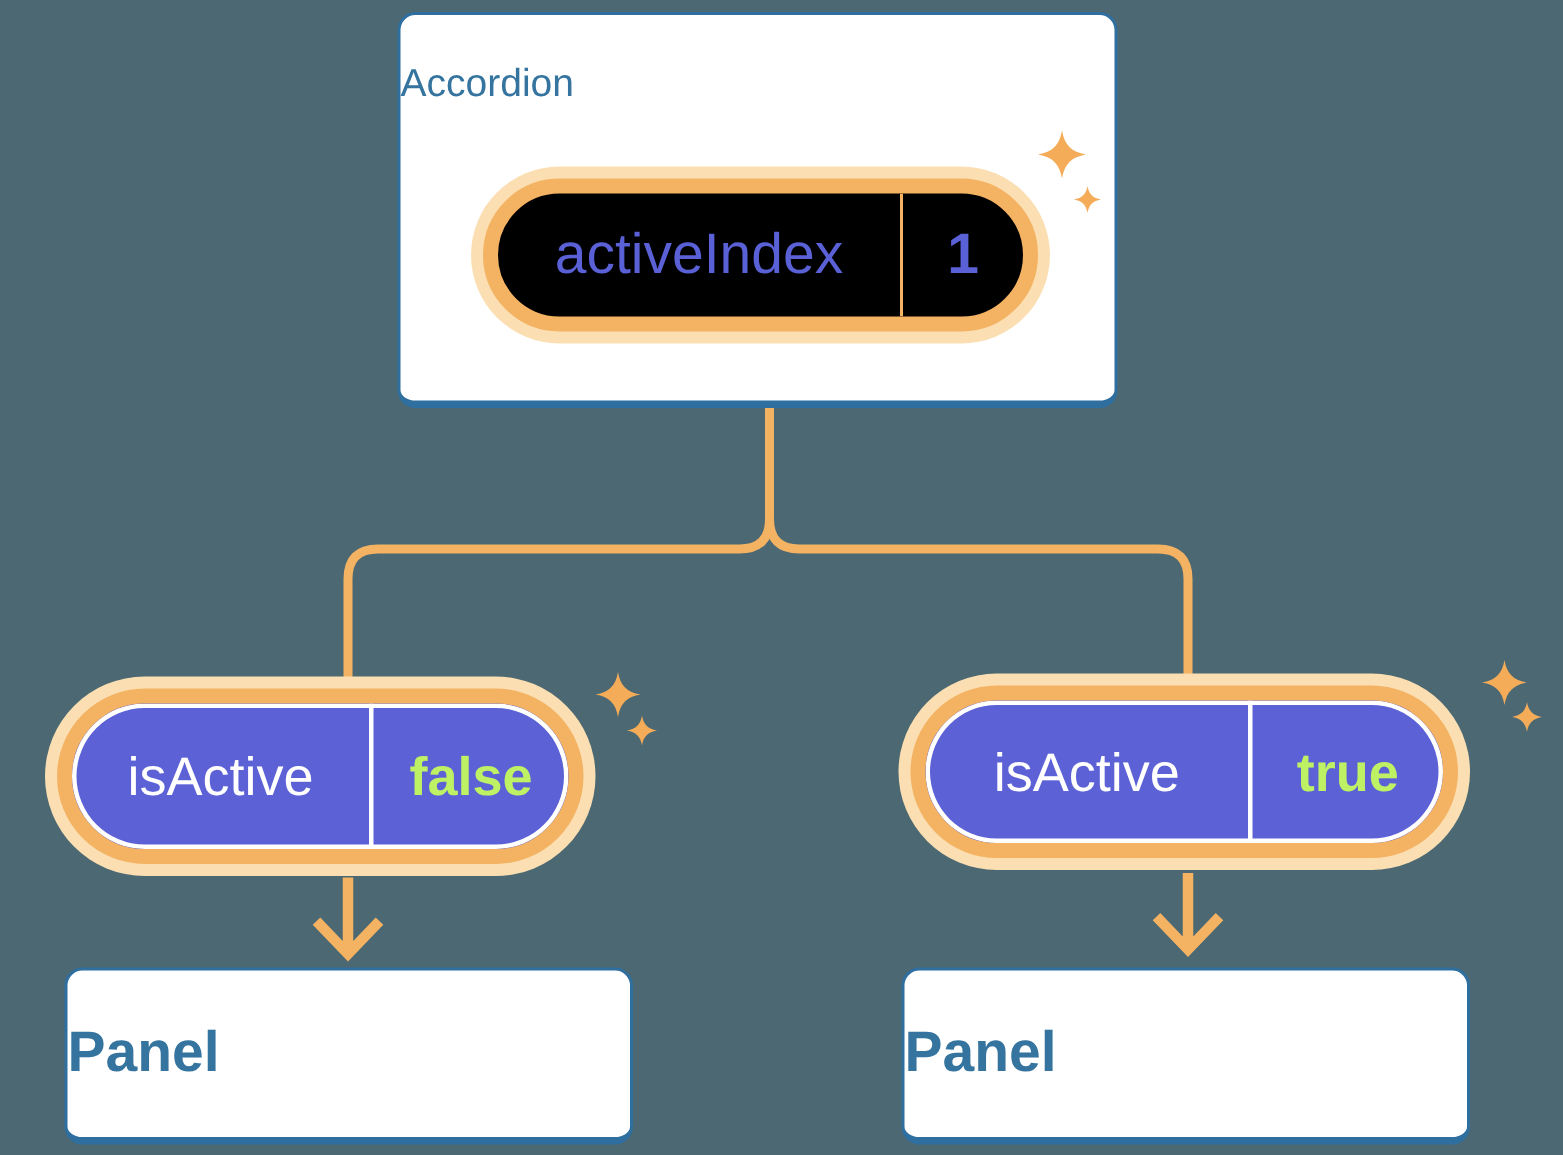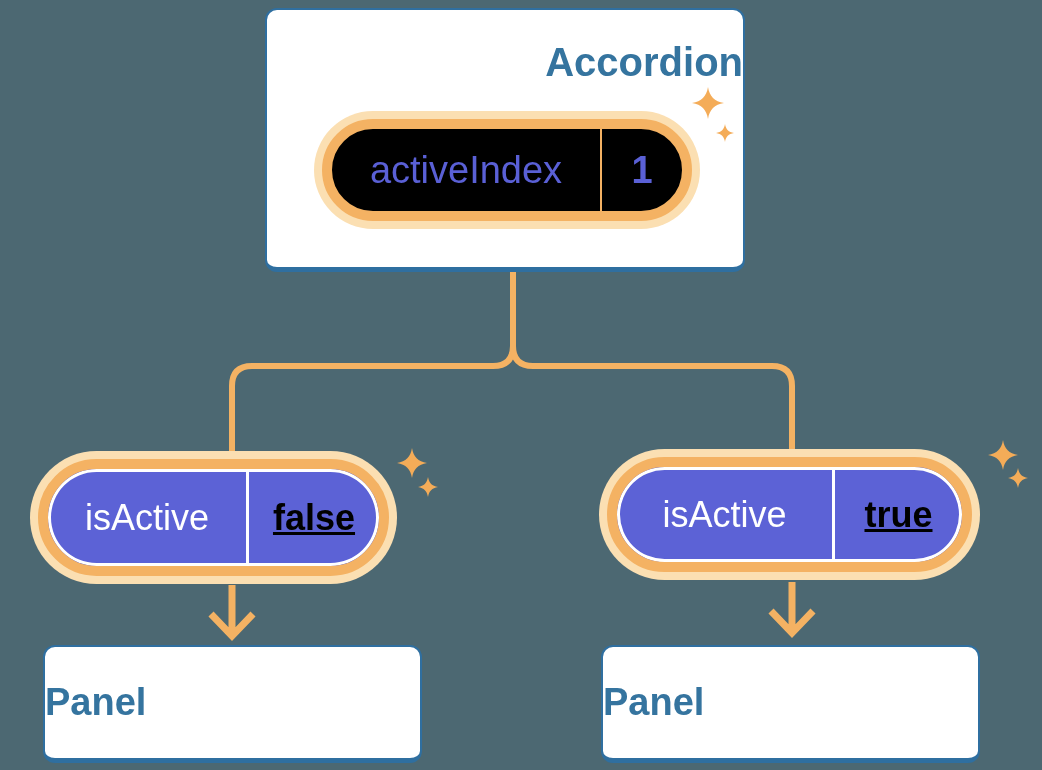--- a/index.html
+++ b/index.html
@@ -11,22 +11,22 @@
   .connector{position:absolute;left:0;top:0;pointer-events:none;}
   .connector path{fill:none;stroke:var(--accent-orange,#F4B263);}
   .tree-line{stroke-width:6;}
   .arrow-line{stroke-width:7;stroke-linejoin:miter;}
   .card{
     position:absolute;box-sizing:border-box;background:var(--card-bg,#FFFFFF);
     border:2px solid var(--card-border,#2F6FA0);border-bottom-width:5px;
     border-radius:12px;
   }
   .card-title{
-    position:absolute;left:0;right:0;top:30px;text-align:right;
-    font-size:40px;font-weight:700;color:var(--heading-text,#35749F);
+    position:absolute;left:0;right:0;top:30px;text-align:left;
+    font-size:26px;font-weight:400;color:var(--heading-text,#35749F);
   }
   .panel-card{display:flex;align-items:center;justify-content:flex-start;}
   .panel-title{
     font-size:38px;font-weight:600;color:var(--heading-text,#35749F);
   }
   .pill{
     position:absolute;box-sizing:border-box;display:flex;align-items:stretch;
     border:10px solid var(--accent-orange,#F4B263);border-radius:70px;
     overflow:hidden;
   }
@@ -38,21 +38,21 @@
     background:var(--pill-purple,#5C62D6);
     box-shadow:0 0 0 8px var(--halo-orange,#FBDFB2), inset 0 0 0 3px #FFFFFF;
   }
   .cell{
     display:flex;align-items:center;justify-content:center;
     font-size:36px;flex:1 1 auto;
   }
   .state-name{color:var(--state-text,#5A60D6);font-size:38px;}
   .state-value{color:var(--state-text,#5A60D6);font-size:38px;font-weight:700;}
   .prop-name{color:#FFFFFF;}
-  .prop-value{color:#000000;font-weight:700;text-decoration:underline;}
+  .prop-value{color:#bef264;font-weight:700;}
   .divider-orange{flex:0 0 2px;background:var(--accent-orange,#F4B263);}
   .divider-white{flex:0 0 3px;background:#FFFFFF;}
   .sparkle{position:absolute;pointer-events:none;}
   .sparkle path{fill:var(--sparkle-orange,#F4AC58);}
 </style>
 </head>
 <body>
 
 <div class="stage">
 

